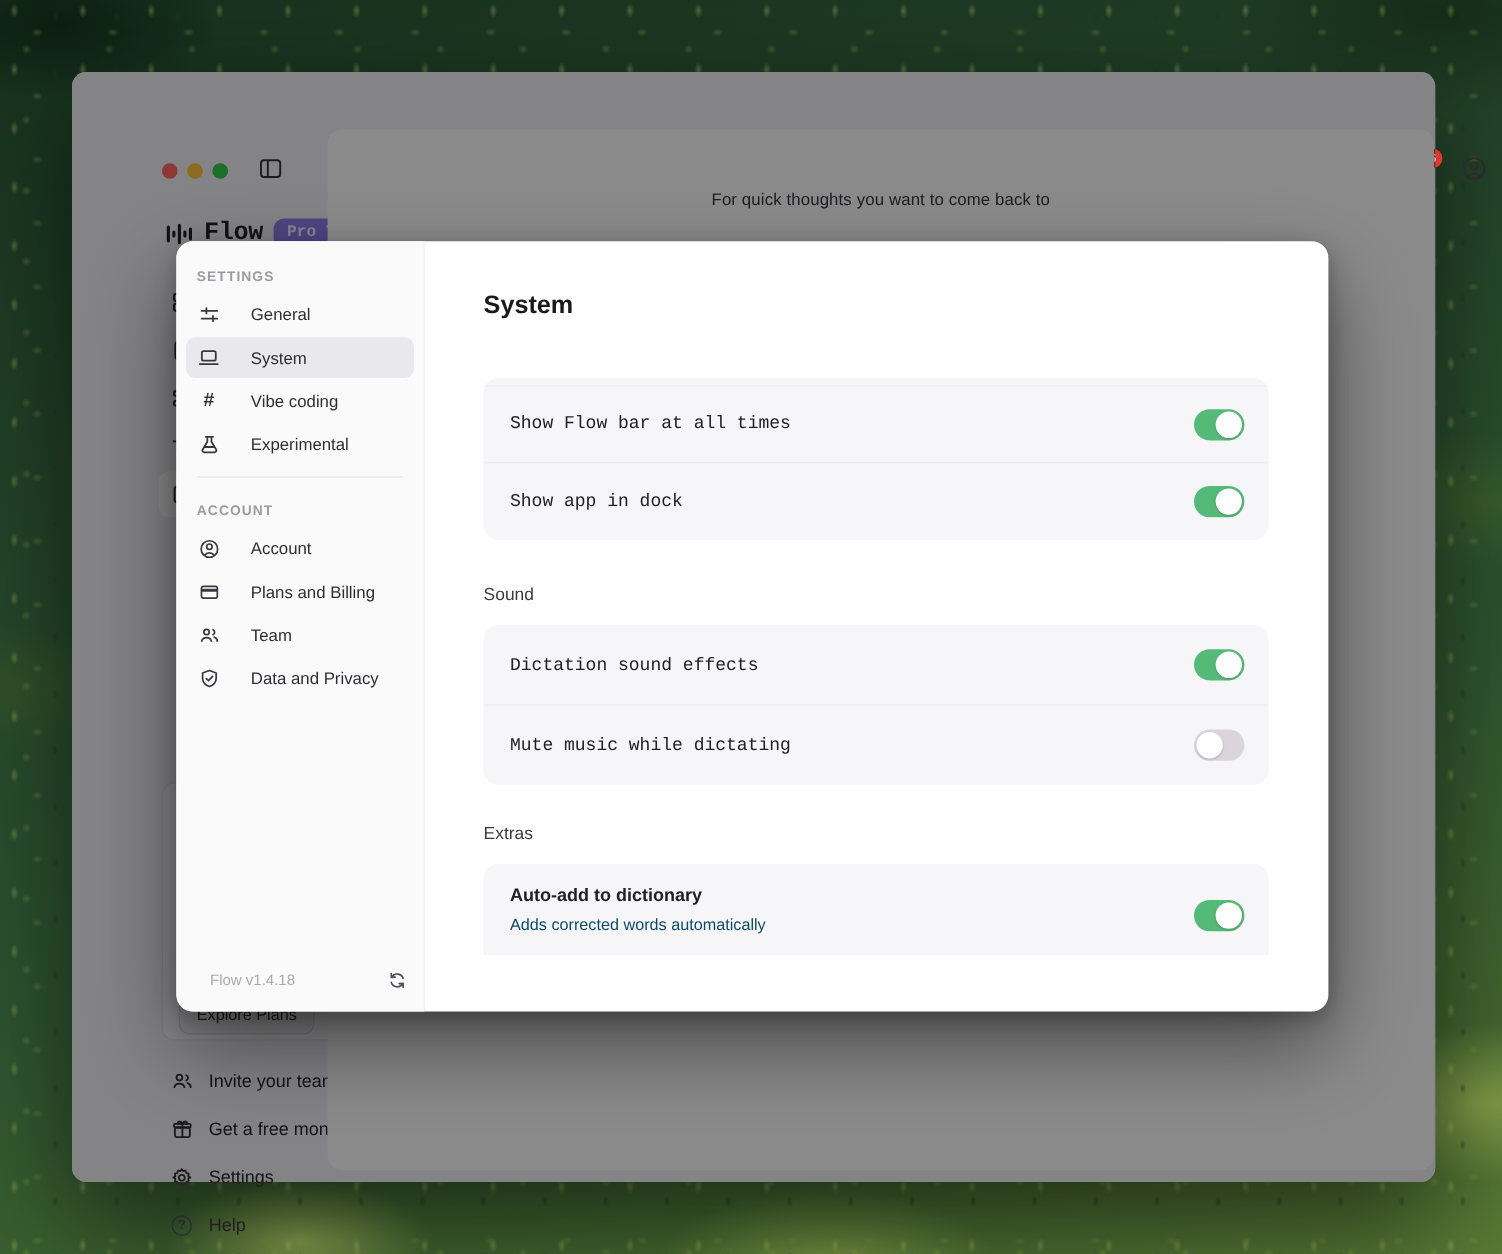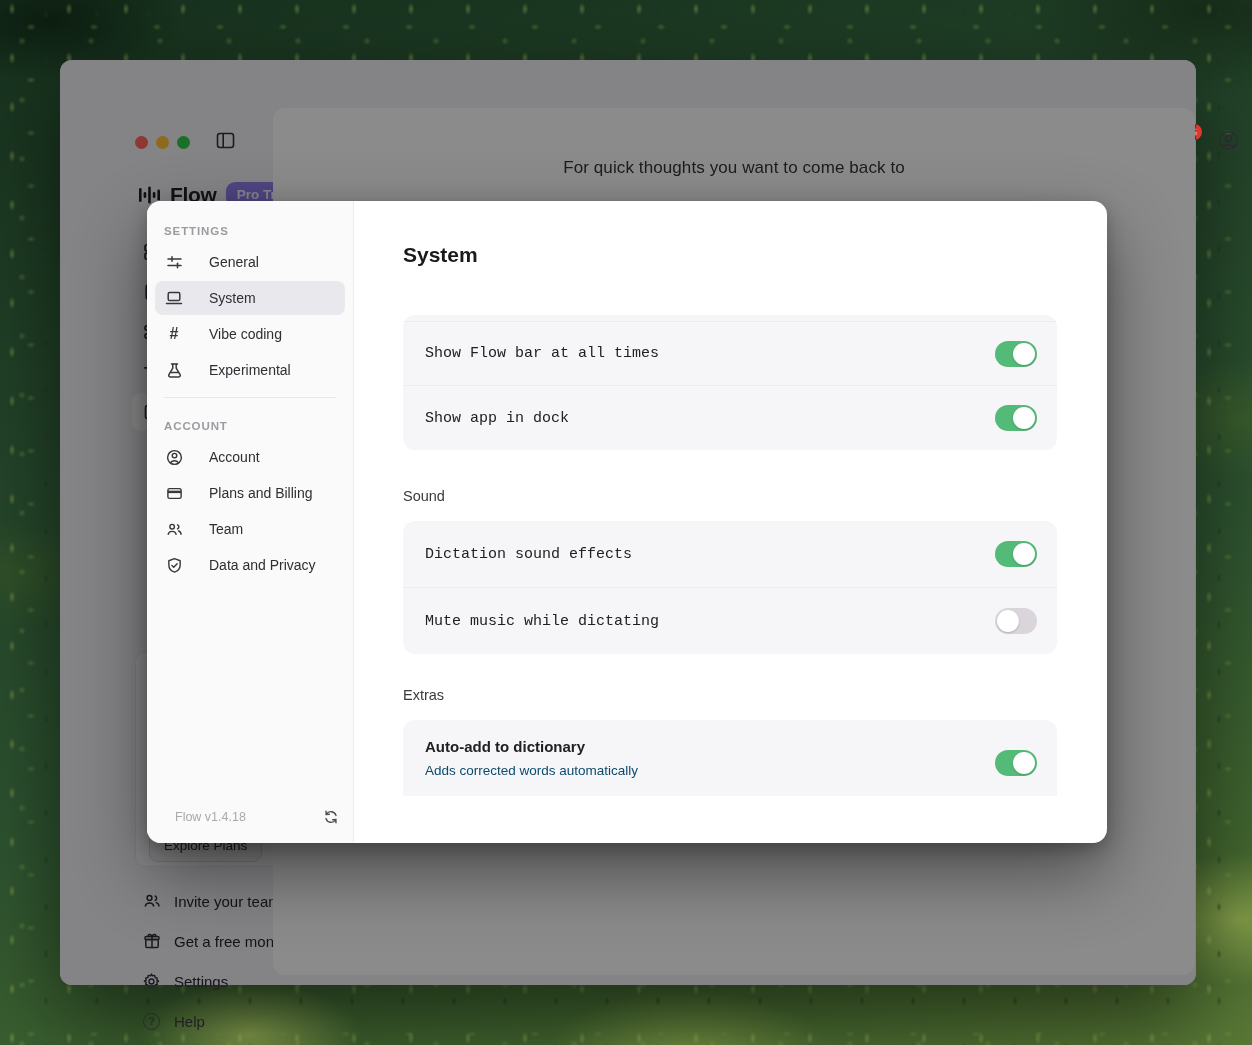--- a/index.html
+++ b/index.html
@@ -38,21 +38,21 @@
   .traffic i { width:13px; height:13px; border-radius:50%; display:block; }
   .t-red{background:#ff5f57}.t-yellow{background:#febc2e}.t-green{background:#28c840}
   .sb-toggle { position:absolute; top:72px; left:156px; color:#2e2e31; }
   .hdr-right { position:absolute; top:70px; left:1114px; display:flex; gap:25px; align-items:center; color:#2c2c2f; }
   .bell-wrap { position:relative; }
   .bell-badge { position:absolute; top:-7px; right:-9px; min-width:16px; height:16px;
     background:#dc3a2e; color:#fff; font-size:10px; font-weight:700; border-radius:8px;
     display:flex; align-items:center; justify-content:center; padding:0 4px; }
 
   
-  .logo-row { position:absolute; top:122px; left:78px; display:flex; align-items:center; gap:9px; }
+  .logo-row { position:absolute; top:122px; left:78px; display:flex; align-items:center; gap:9px;font-family:Liberation Mono, monospace; }
   .logo-text { font-size:21px; font-weight:700; color:#1b1b1e; letter-spacing:-.3px; }
   .pro-badge { background:#8b7ae8; color:#f2eeff; font-size:13.5px; font-weight:600;
     padding:5px 11px; border-radius:9px; }
   .nav { position:absolute; left:72px; top:173px; width:190px; }
   .nav-item { display:flex; align-items:center; gap:13px; height:38px; margin-bottom:2px;
     padding:0 10px; border-radius:9px; font-size:15px; font-weight:500; color:#202023; }
   .nav-item .ic { width:19px; height:19px; display:flex; align-items:center; justify-content:center; color:#2a2a2d; }
   .nav-item.selected { background:rgba(255,255,255,.8); }
   .nav-bottom { position:absolute; left:72px; top:822px; width:195px; }
 
@@ -65,21 +65,21 @@
   .trial-fill { position:absolute; left:0; top:0; bottom:0; width:46%; background:#6f5ad1; border-radius:3px; }
   .trial-body { margin-top:10px; font-size:13px; line-height:20px; color:#55555a; }
   .trial-body div { white-space:nowrap; }
   .trial-btn { margin-top:10px; display:inline-block; font-size:13.5px; font-weight:500; color:#2b2b2e;
     border:1px solid #d4d4d8; background:#efeff1; border-radius:9px; padding:8px 14px; white-space:nowrap; }
 
   
   .content-card { position:absolute; left:213px; top:48px; width:922px; height:867px;
     background:#fafafa; border-radius:12px; }
   .content-header { position:absolute; top:50px; left:0; right:0; text-align:center;
-    font-size:17px; font-weight:500; color:#2f2f33; letter-spacing:.1px; }
+    font-size:14px; font-weight:500; color:#2f2f33; letter-spacing:.1px; }
 
   
   .modal { position:absolute; left:87px; top:141px; width:960px; height:642px; z-index:10;
     background:#fff; border-radius:14px; box-shadow:0 30px 70px rgba(0,0,0,.45), 0 6px 18px rgba(0,0,0,.25);
     display:flex; }
   .m-sidebar { width:207px; background:#fafafa; border-right:1px solid #ececef;
     border-radius:14px 0 0 14px; position:relative; padding:0 8px; flex:none; }
   .m-label { font-size:11.5px; font-weight:700; letter-spacing:.9px; color:#9b9ba1;
     margin:24px 0 8px 9px; }
   .m-item { display:flex; align-items:center; gap:26px; height:34px; margin-bottom:2px;

